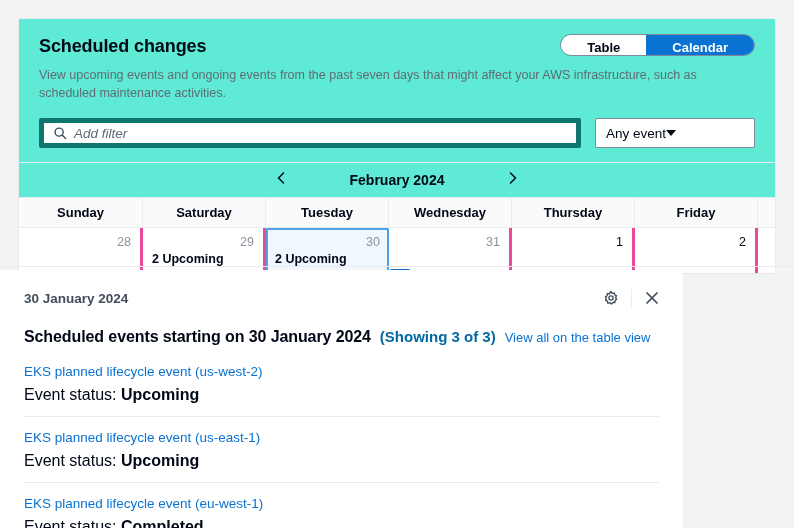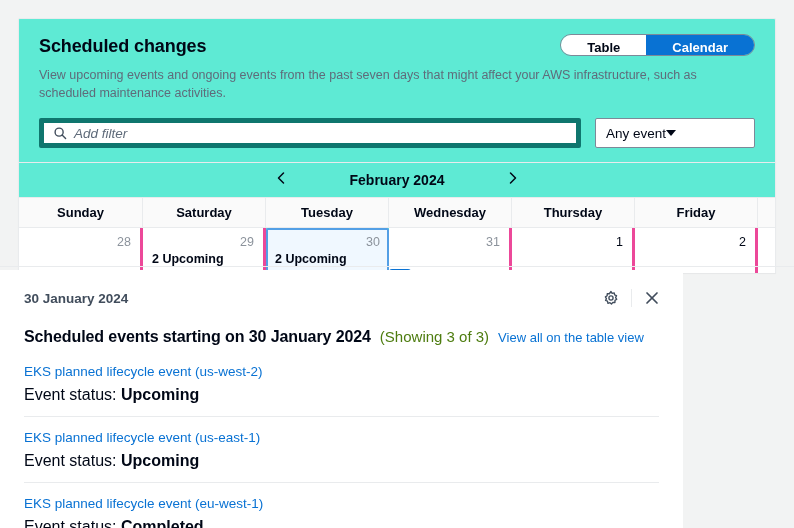--- a/index.html
+++ b/index.html
@@ -263,21 +263,22 @@
     flex-wrap: nowrap;
   }
   .panel-title {
     font-size: 16px;
     font-weight: 700;
     color: #000716;
     letter-spacing: -0.1px;
   }
   .panel-count {
     font-size: 15px;
-    color: #4d7c0f;
+    color: #0369a1;
+    font-weight: bold;
   }
   .panel-link {
     font-size: 13px;
     color: #0972d3;
     text-decoration: none;
     cursor: pointer;
   }
 
   .events { padding: 16px 24px 0 24px; }
   .event {

